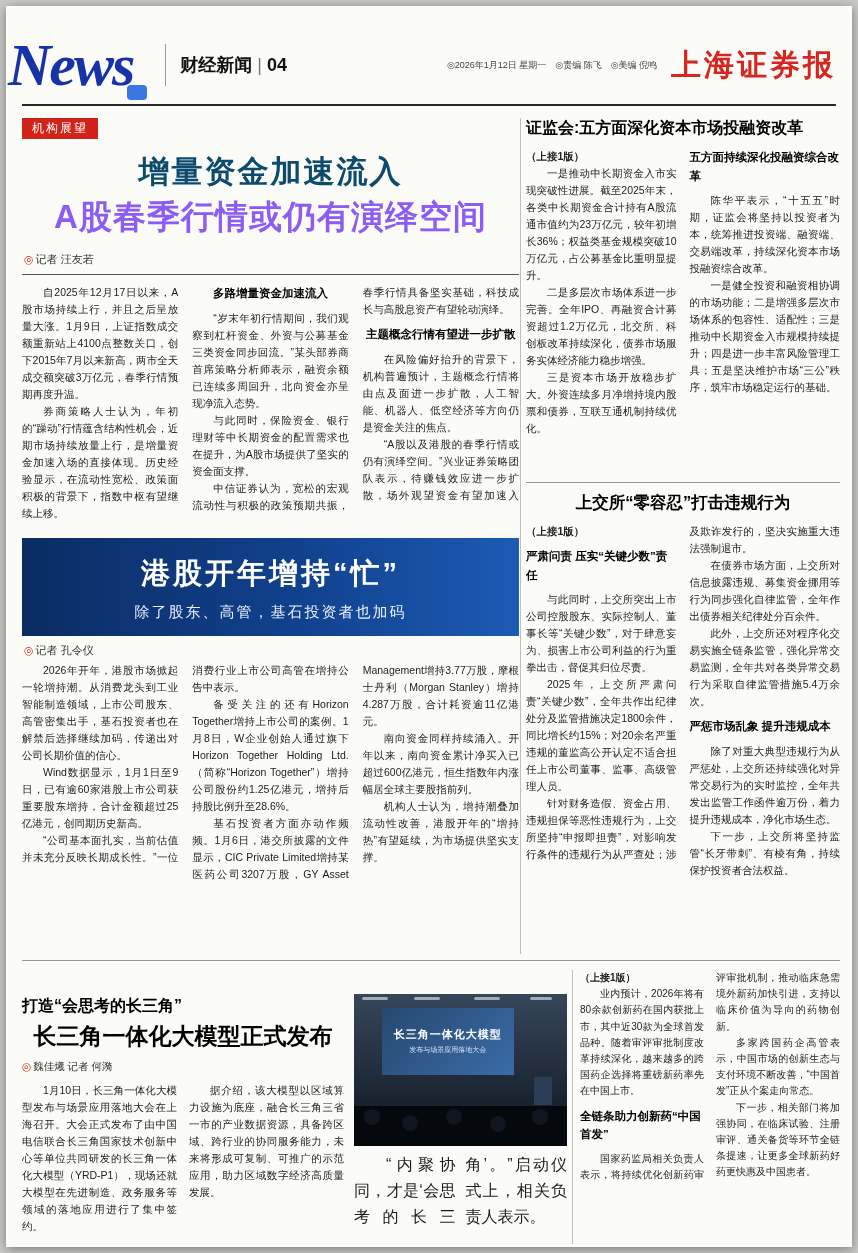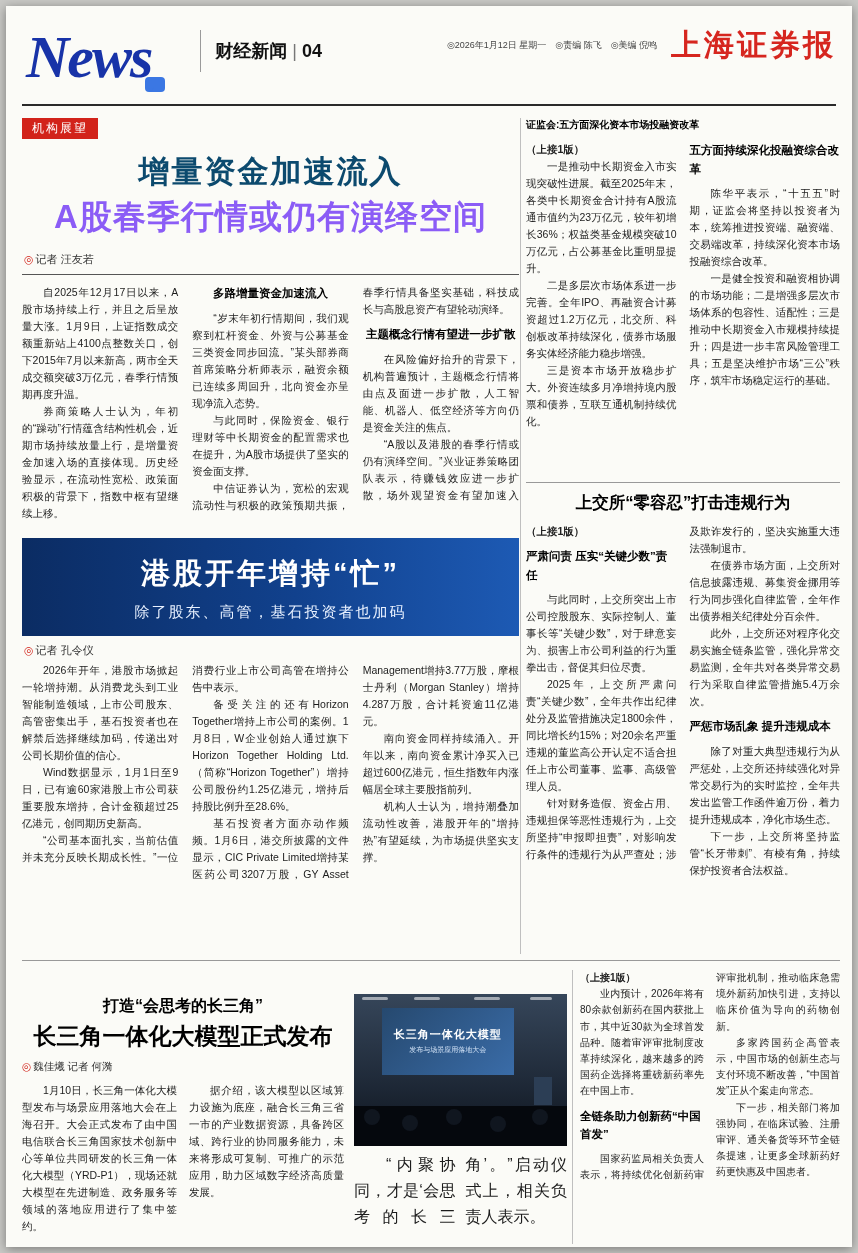--- a/index.html
+++ b/index.html
@@ -1,20 +1,20 @@
 <!DOCTYPE html>
 <html><head>
 <meta charset="utf-8">
 <style>
   html,body{margin:0;padding:0;background:#c9c9c6;}
   .page{position:relative;width:846px;height:1241px;margin:6px;background:#fbfbf7;
         box-shadow:0 2px 10px rgba(0,0,0,.4);overflow:hidden;
         font-family:"Liberation Sans","DejaVu Sans",sans-serif;color:#1a1a1a;}
   
-  .masthead-row{position:absolute;left:20px;right:16px;top:24px;height:70px;display:flex;align-items:flex-start;gap:17px;}
+  .masthead-row{position:absolute;left:2px;right:16px;top:24px;height:70px;display:flex;align-items:center;}
   .logo-wrap{display:flex;align-items:flex-end;}
   .logo{font-family:"Liberation Serif","DejaVu Serif",serif;font-weight:bold;font-style:italic;
         font-size:60px;line-height:.9;color:#1833a8;letter-spacing:-2px;}
   .bubble{position:relative;display:inline-block;width:20px;height:15px;background:#3b77e3;
           border-radius:4px;margin-left:-6px;margin-bottom:-8px;}
   .bubble::after{content:"";position:absolute;left:3px;bottom:-5px;border:5px solid transparent;
           border-top-color:#3b77e3;border-left-width:3px;border-right-width:3px;}
   .section-box{display:flex;align-items:center;margin-left:18px;padding-left:14px;
           border-left:1px solid #9a9a9a;height:42px;font-size:18px;font-weight:bold;color:#111;}
   .section-box .pipe{font-weight:normal;color:#777;margin:0 5px;}
@@ -44,21 +44,21 @@
   #hk{left:0;top:428px;width:497px;}
   .hk-banner{background:linear-gradient(90deg,#0b2c63,#11418d 55%,#1d5ab4);text-align:center;padding:16px 10px 14px;}
   .hk-title{margin:0;color:#fff;font-size:29px;font-weight:800;letter-spacing:3px;}
   .hk-sub{margin:9px 0 0;color:#e8f1ff;font-size:15px;letter-spacing:2px;}
   #hk .byline-row{padding:7px 2px 4px;}
   #hk .body-cols{column-count:3;height:292px;}
   
   #delta{left:0;top:884px;width:545px;}
   .delta-row{display:flex;gap:10px;}
   .delta-left{width:322px;}
-  .delta-kicker{margin:2px 0 4px;text-align:center;font-size:16px;font-weight:bold;color:#000;}
+  .delta-kicker{margin:2px 0 4px;font-size:16px;font-weight:bold;color:#000;}
   .delta-hl{margin:0 0 8px;text-align:center;font-size:23px;font-weight:800;color:#000;}
   .delta-left .byline-row{font-size:10.5px;margin-bottom:8px;}
   .delta-left .body-cols{column-count:2;height:176px;column-gap:12px;}
   .delta-right{width:213px;}
   .photo{position:relative;width:213px;height:152px;overflow:hidden;
          background:linear-gradient(180deg,#36465a 0%,#202b3a 55%,#0d131c 100%);}
   .ph-screen{position:absolute;left:13%;top:9%;width:62%;height:44%;
          background:linear-gradient(135deg,#26496f,#3a6ca8);display:flex;flex-direction:column;
          align-items:center;justify-content:center;color:#fff;text-align:center;}
   .ph-l1{font-size:11px;font-weight:bold;letter-spacing:1px;}
@@ -66,21 +66,21 @@
   .ph-light{position:absolute;top:3px;height:3px;width:26px;background:rgba(255,255,255,.55);border-radius:2px;}
   .ph-light.l2{left:60px;} .ph-light.l3{left:120px;} .ph-light.l1{left:8px;} .ph-light.l4{left:176px;width:22px;}
   .ph-podium{position:absolute;right:7%;bottom:27%;width:18px;height:28px;background:#2c3e55;}
   .ph-floor{position:absolute;bottom:0;width:100%;height:26%;background:#05080d;}
   .ph-head{position:absolute;bottom:14%;width:16px;height:16px;border-radius:50%;background:#10161f;}
   .ph-head.h1{left:10px;} .ph-head.h2{left:48px;bottom:10%;} .ph-head.h3{left:92px;}
   .ph-head.h4{left:136px;bottom:9%;} .ph-head.h5{left:178px;}
   .delta-right .body-cols{column-count:2;height:86px;column-gap:10px;margin-top:6px;font-size:16px;}
   
   #railA{left:504px;top:8px;width:314px;}
-  .rail-hl-a{margin:0 0 9px;font-size:10px;font-weight:800;color:#000;}
+  .rail-hl-a{margin:0 0 9px;font-size:16px;font-weight:800;color:#000;}
   #railA .body-cols{column-count:2;height:322px;column-gap:13px;}
   .divAB{position:absolute;left:504px;top:372px;width:314px;border-top:1px solid #999;}
   #railB{left:504px;top:382px;width:314px;}
   .rail-hl-b{margin:0 0 9px;font-size:16.5px;font-weight:800;text-align:center;color:#000;}
   #railB .body-cols{column-count:2;height:430px;column-gap:13px;}
   #railB .subhead,#railA .subhead,#railC .subhead{text-align:left;text-indent:0;}
   .full-div{position:absolute;left:0;top:850px;width:818px;border-top:1px solid #999;}
   #railC{left:558px;top:860px;width:260px;}
   #railC .body-cols{column-count:2;height:274px;column-gap:12px;font-size:10px;}
   .vrule1{position:absolute;left:498px;top:8px;height:836px;border-left:1px solid #bfbfbf;}

